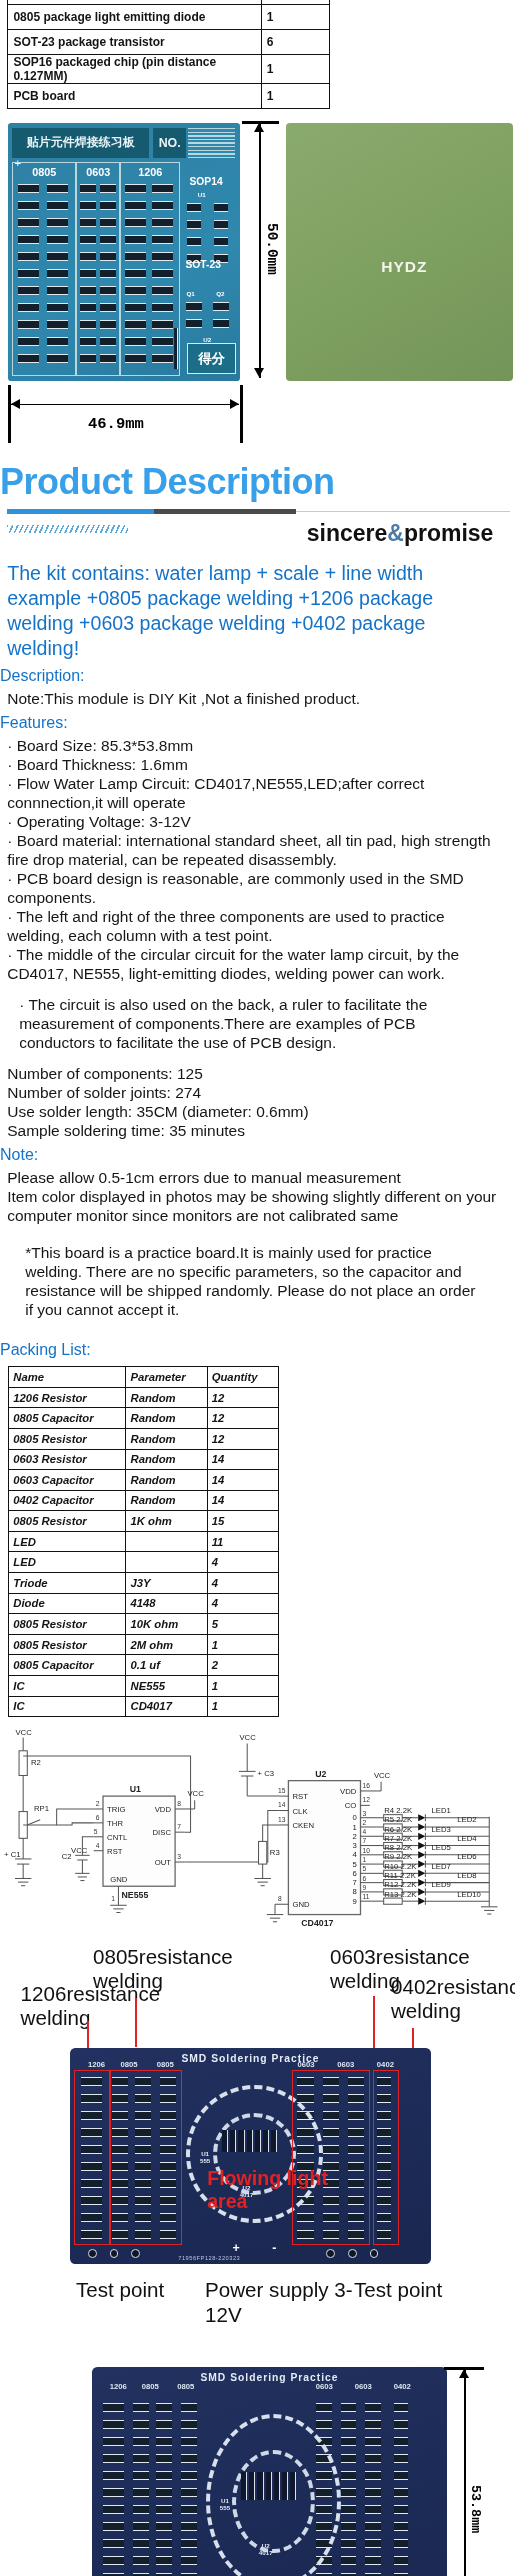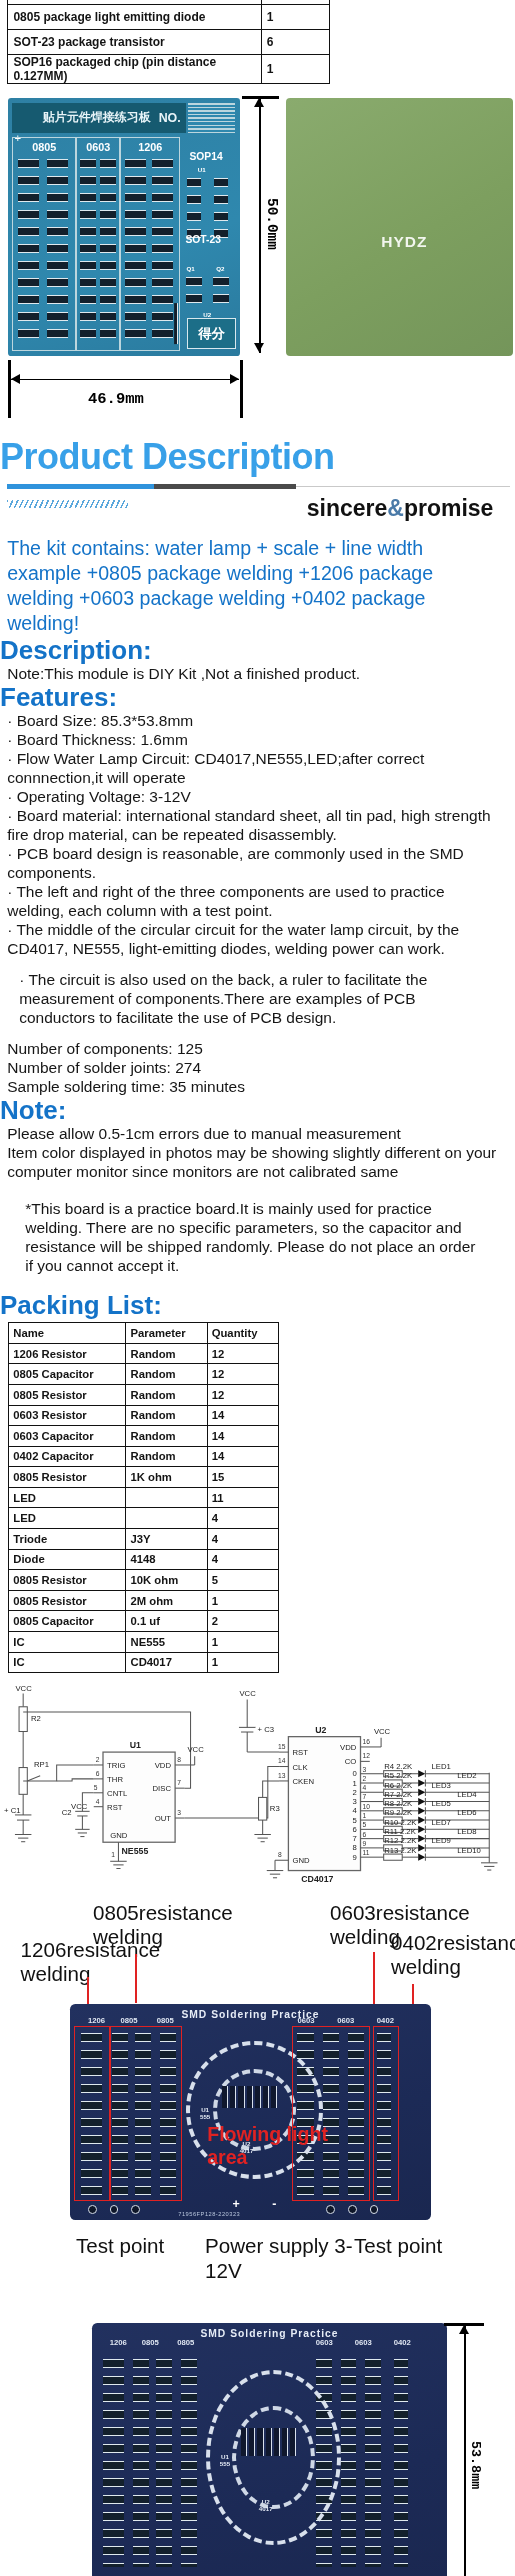--- a/index.html
+++ b/index.html
@@ -2,32 +2,32 @@
 <html style="font-size:8.2px"><head>
 <meta charset="utf-8">
 <style>
   html,body{margin:0;padding:0;}
   body{width:515px;height:3919px;overflow:hidden;background:#fff;
        font-family:"Liberation Sans",sans-serif;color:#141414;position:relative;}
   .sec{margin-left:7.2px;margin-right:12.4px;}
 
   
   .body-text{font-size:15.5px;line-height:19px;color:#161616;}
-  .blue-h{font-size:26px;line-height:25px;font-weight:bold;color:#1473c8;margin:2.1px 0 1px 0;}
+  .blue-h{font-size:16px;line-height:25px;font-weight:normal;color:#1473c8;margin:2.1px 0 1px 0;}
   .big-h{font-size:36px;line-height:40px;font-weight:bold;color:#38a0e8;margin:15.5px 0 4.1px 0;letter-spacing:-0.5px;}
   .intro{font-size:19.6px;line-height:25px;color:#1473c8;width:490px;margin-top:10.3px;}
 
   
   table{border-collapse:collapse;}
   .ctable{margin-left:7.2px;margin-top:0;}
   .ctable td{border:1.5px solid #111;font-size:12px;font-weight:bold;padding:0 5.2px;height:24px;}
   .ctable td.qty{width:57px;}
   .ctable td.nm{width:242px;}
   .ctable tr.partial td{height:4.1px;border-top:none;}
-  .ptable{margin-left:8.2px;margin-top:4.1px;}
+  .ptable{margin-left:8.2px;margin-top:4.1px;font-style:italic;}
   .ptable td{border:1.5px solid #111;font-size:11.3px;font-weight:bold;padding:0 4.1px;height:19.6px;}
   .ptable td.c1{width:108px;} .ptable td.c2{width:72px;} .ptable td.c3{width:62px;}
 
   
   .divider{position:relative;height:5.2px;margin:7.2px 7.2px 0 7.2px;}
   .divider .d1{position:absolute;left:0;top:0;width:147px;height:4.6px;background:#2f93dc;}
   .divider .d2{position:absolute;left:147px;top:0;width:142px;height:4.6px;background:#4a4a4a;}
   .divider .d3{position:absolute;left:289px;top:1.5px;width:214px;height:1.5px;background:#c9c9c9;}
   .logo-row{position:relative;height:30px;margin:6.2px 7.2px 0 7.2px;}
   .hatch{position:absolute;left:0;top:4.1px;width:121px;height:8.2px;
@@ -46,21 +46,21 @@
   .arr.left{border-top:5.2px solid transparent;border-bottom:5.2px solid transparent;border-right:9.3px solid #000;}
   .arr.right{border-top:5.2px solid transparent;border-bottom:5.2px solid transparent;border-left:9.3px solid #000;}
   .dim-label{position:absolute;font-family:"Liberation Mono",monospace;font-weight:bold;color:#000;}
   .dim-label.vert{writing-mode:vertical-rl;}
 
   
   .photo1{position:relative;height:265px;margin-top:11.3px;}
   .board-front{position:absolute;left:8.2px;top:3.1px;width:232px;height:258px;border-radius:3.1px;
                background:linear-gradient(160deg,#2e80a4,#2f88ae 60%,#2a7a9e);}
   .bf-title{position:absolute;left:4.1px;top:4.1px;width:137px;height:30px;background:#165a70;color:#e8f4f8;
-            font-size:12px;font-weight:bold;display:flex;align-items:center;justify-content:center;padding-left:16px;}
+            font-size:12px;font-weight:bold;display:flex;align-items:center;justify-content:center;}
   .bf-no{position:absolute;left:145px;top:4.1px;width:33px;height:30px;background:#165a70;color:#e8f4f8;
          font-size:12.4px;font-weight:bold;display:flex;align-items:center;justify-content:center;}
   .bf-stripes{position:absolute;left:180px;top:4.1px;width:47px;height:30px;
               background:repeating-linear-gradient(180deg,#bcd6de 0 1.5px,#2f88ae 1.5px 3.6px);}
   .bf-plus{position:absolute;left:6.2px;top:34px;color:#fff;font-size:11.3px;}
   .bf-col{position:absolute;top:39px;bottom:5.2px;border:0.5px solid #bcd6de;}
   .bf-col-label{position:absolute;top:2.1px;width:100%;text-align:center;color:#fff;font-size:10.8px;font-weight:bold;}
   .padcol{position:absolute;
           background:repeating-linear-gradient(180deg,transparent 0 3.1px,#dfe9ee 3.1px 4.1px,#13202c 4.1px 10.8px,#dfe9ee 10.8px 12px,transparent 12px 17px);}
   .bf-rtext{position:absolute;color:#fff;font-weight:bold;}
@@ -126,20 +126,24 @@
       <tr>
         <td class="nm">SOT-23 package transistor</td>
         <td class="qty">6</td>
       </tr>
 
       <tr>
         <td class="nm">SOP16 packaged chip (pin distance 0.127MM)</td>
         <td class="qty">1</td>
       </tr>
 
+      <tr>
+        <td class="nm">PCB board</td>
+        <td class="qty">1</td>
+      </tr>
     </tbody>
 </table>
 
 <div class="photo1">
   <div class="board-front">
     <div class="bf-title">贴片元件焊接练习板</div>
     <div class="bf-no">NO.</div>
     <div class="bf-stripes"></div>
     <div class="bf-plus">+</div>
 
@@ -216,20 +220,21 @@
     <p style="margin:0;">· Board Thickness: 1.6mm</p>
     <p style="margin:0;">· Flow Water Lamp Circuit: CD4017,NE555,LED;after correct connnection,it will operate</p>
     <p style="margin:0;">· Operating Voltage: 3-12V</p>
     <p style="margin:0;">· Board material: international standard sheet, all tin pad, high strength fire drop material, can be repeated disassembly.</p>
     <p style="margin:0;">· PCB board design is reasonable, are commonly used in the SMD components.</p>
     <p style="margin:0;">· The left and right of the three components are used to practice welding, each column with a test point.</p>
     <p style="margin:0;">· The middle of the circular circuit for the water lamp circuit, by the CD4017, NE555, light-emitting diodes, welding power can work.</p>
     <p style="margin:12px;">· The circuit is also used on the back, a ruler to facilitate the measurement of components.There are examples of PCB conductors to facilitate the use of PCB design.</p>
     <p style="margin:0;">Number of components: 125</p>
     <p style="margin:0;">Number of solder joints: 274</p>
+    <p style="margin:0;">Use solder length: 35CM (diameter: 0.6mm)</p>
     <p style="margin:0;">Sample soldering time: 35 minutes</p>
   </div>
 <div class="blue-h sec">Note:</div>
 <div class="body-text sec">
 
 <p style="margin:0;">Please allow 0.5-1cm errors due to manual measurement</p>
     <p style="margin:0;">Item color displayed in photos may be showing slightly different on your computer monitor since monitors are not calibrated same</p>
     <p style="margin:18px;">*This board is a practice board.It is mainly used for practice welding. There are no specific parameters, so the capacitor and resistance will be shipped randomly. Please do not place an order if you cannot accept it.</p>
   </div>
 <div class="blue-h sec">Packing List:</div>

